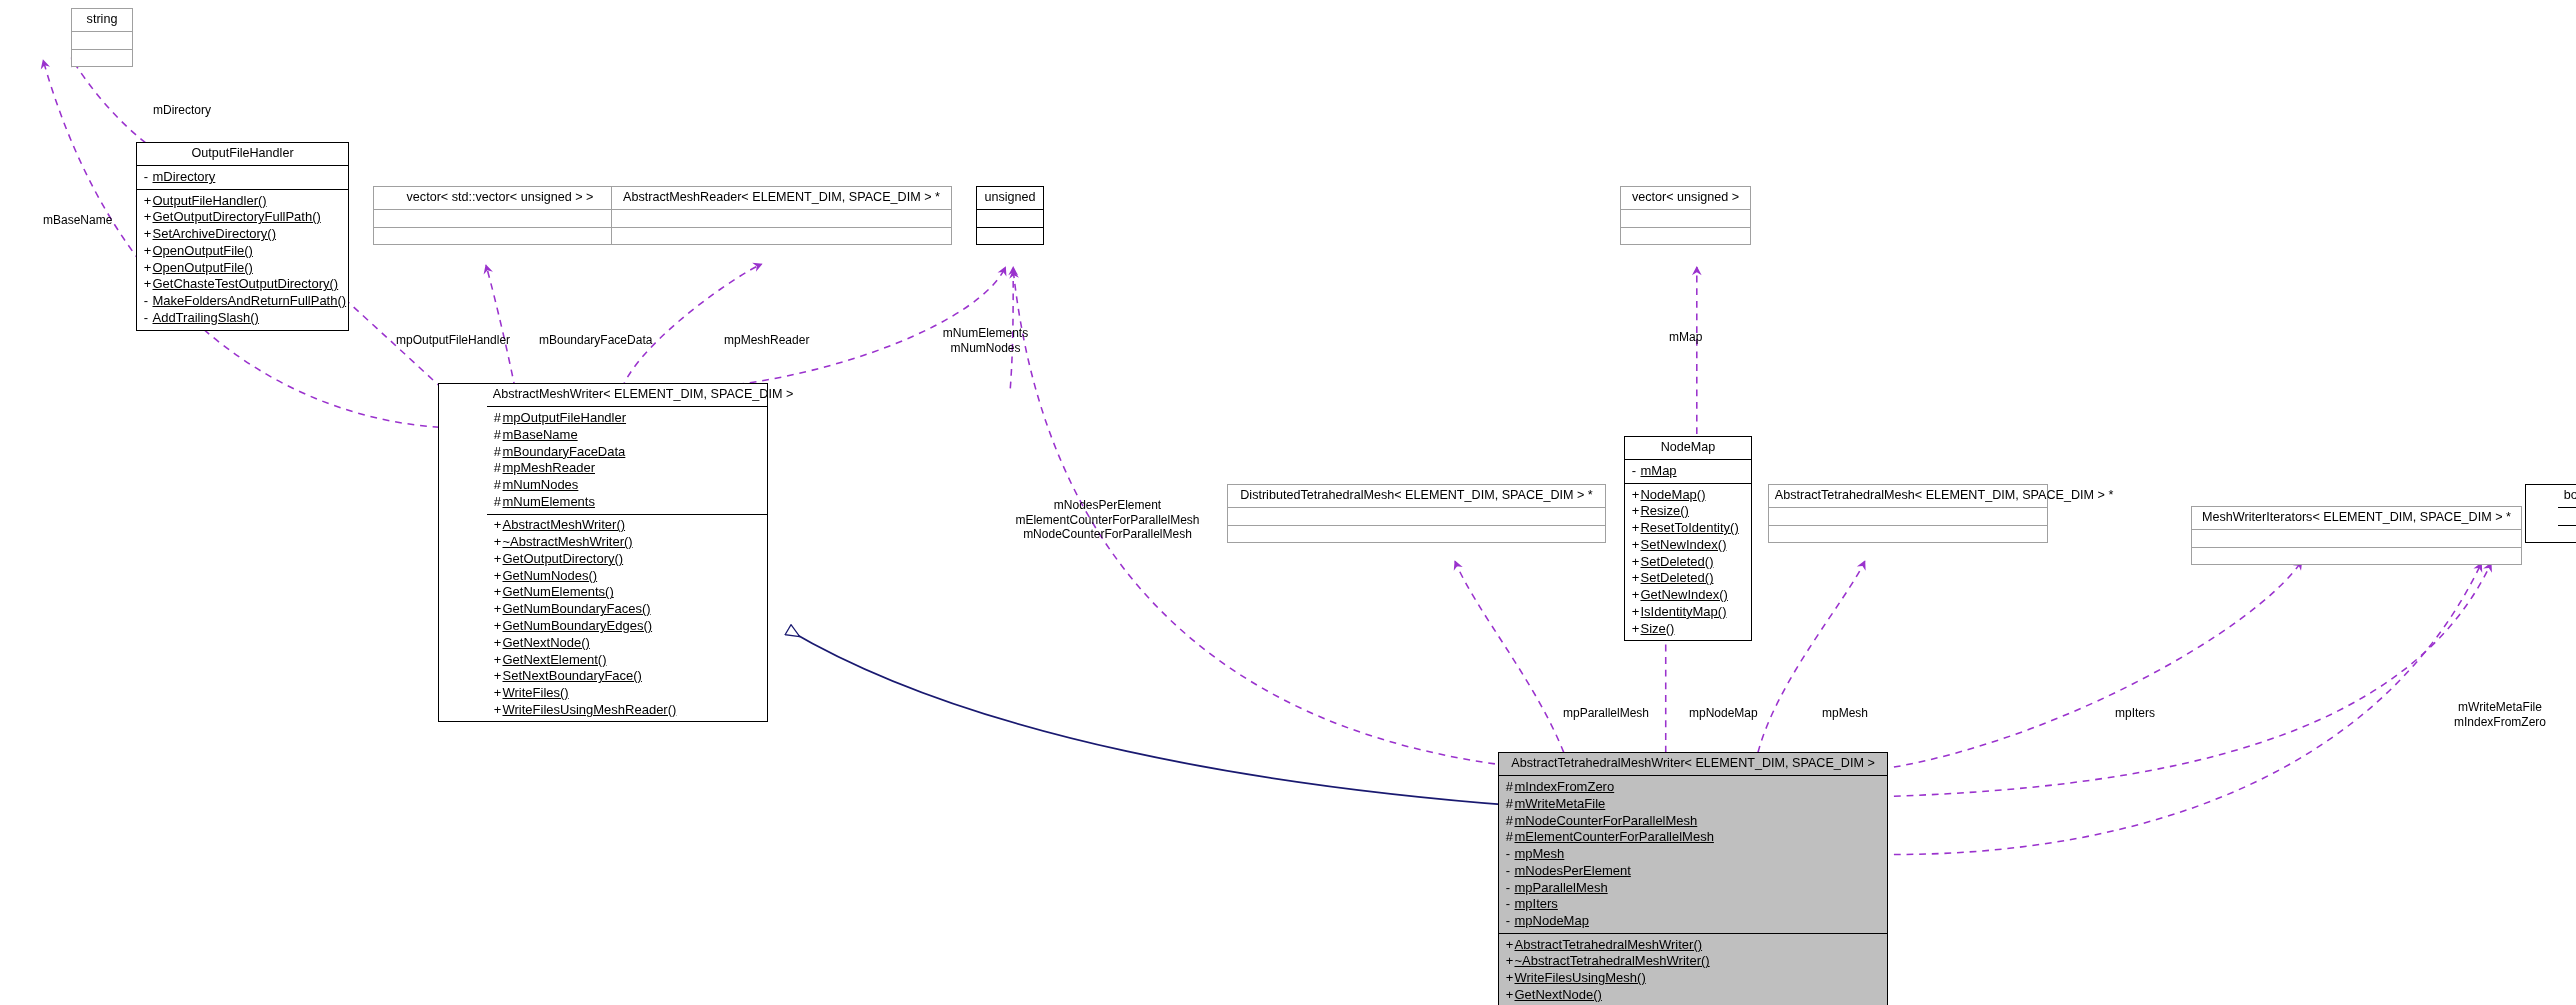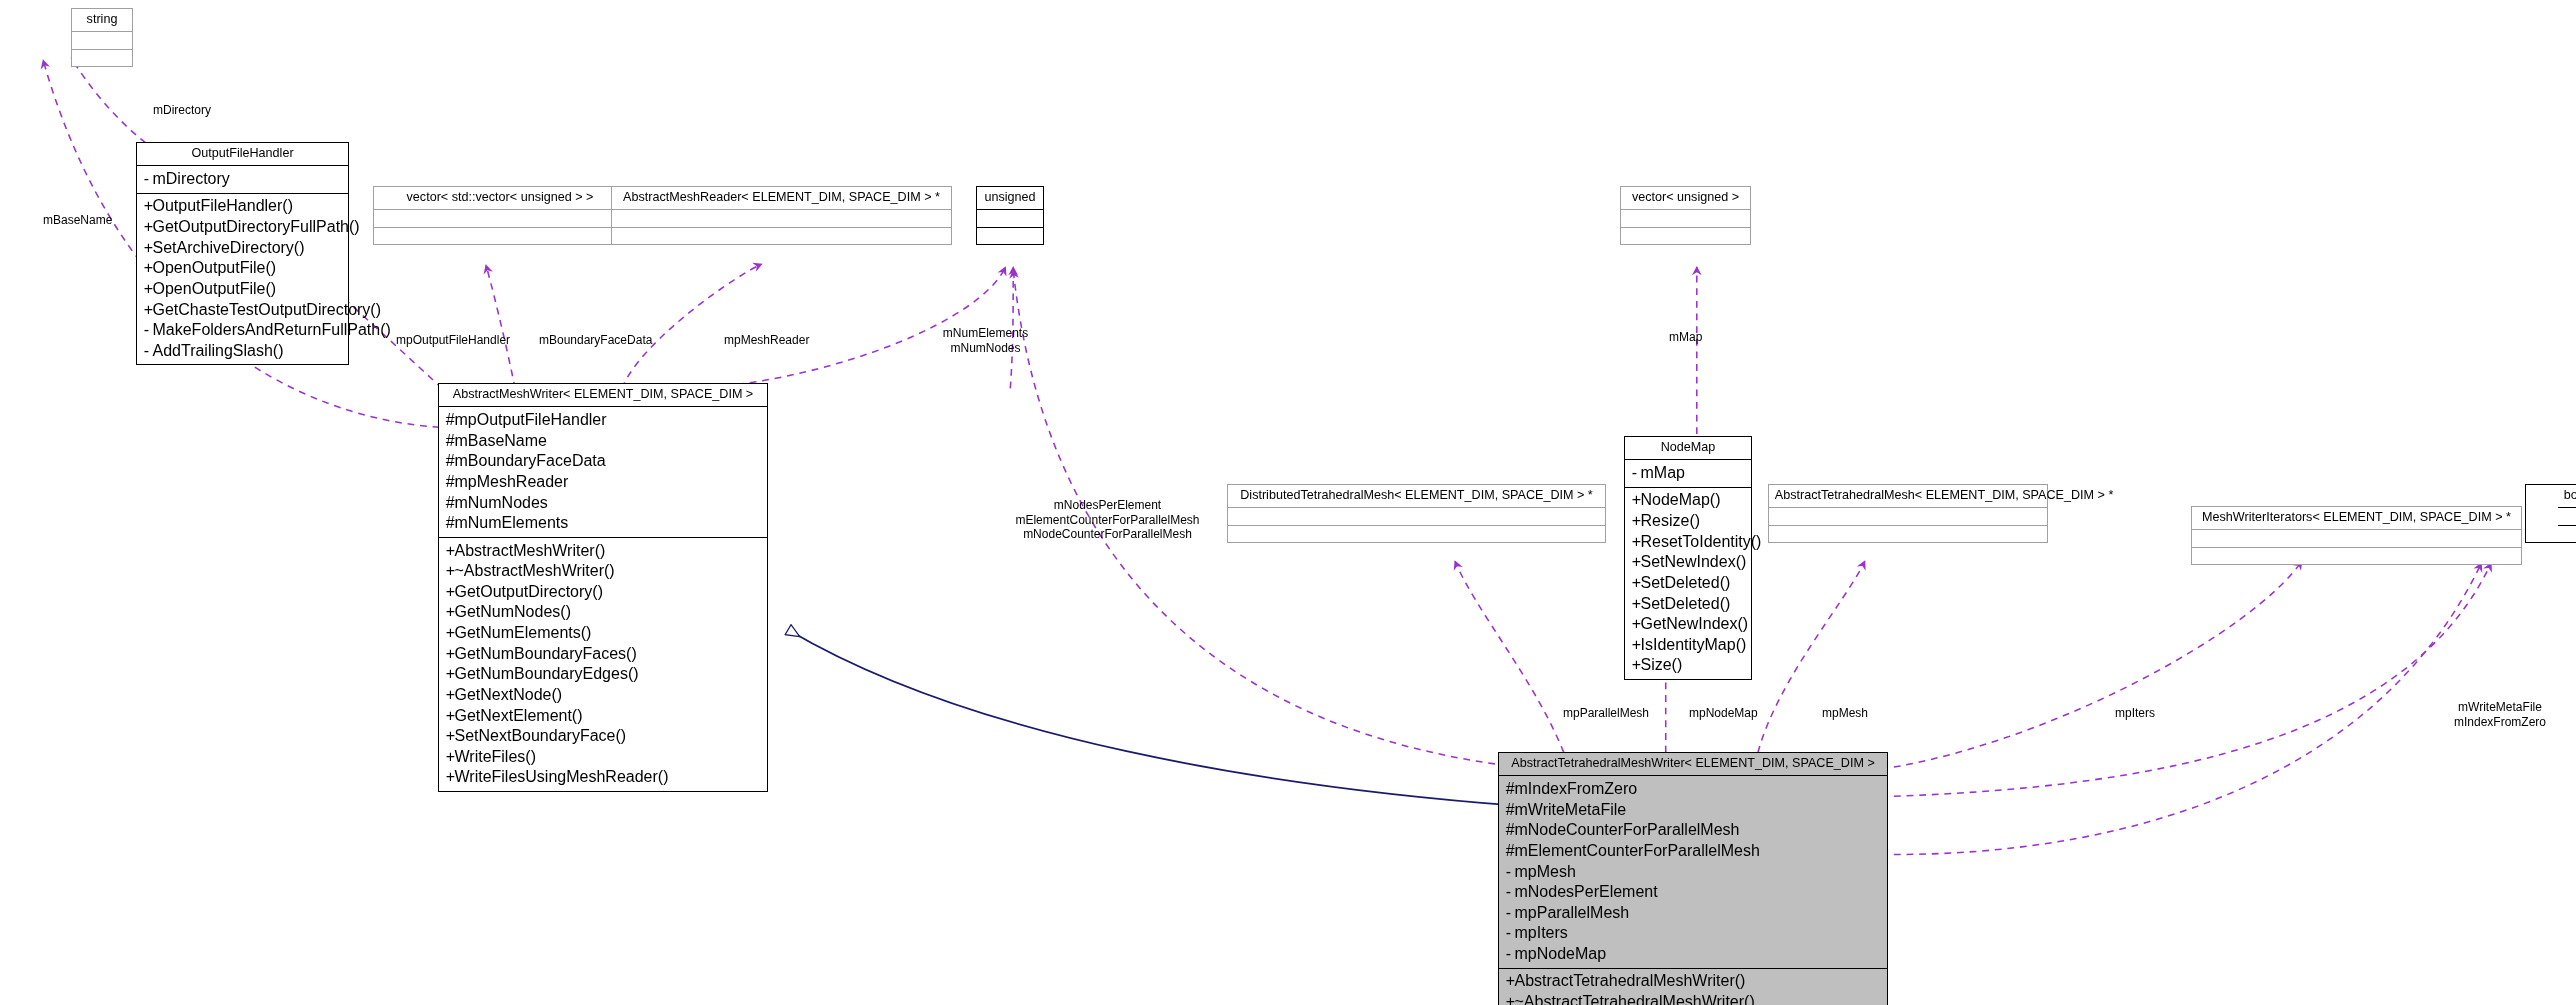--- a/index.html
+++ b/index.html
@@ -65,22 +65,23 @@
   .node .compartment.bordered-light {
     border-bottom: 1px solid #a0a0a0;
   }
   .node .compartment.empty {
     height: 16.5px;
     padding: 0;
   }
   .node .member {
     display: block;
     white-space: nowrap;
-    font-size: 16px;
+    font-size: 13px;
     line-height: 1.29;
+    text-decoration: underline;
   }
   .node .member .vis {
     display: inline-block;
     width: 8.7px;
   }
   
   .edge-label {
     position: absolute;
     font-size: 12px;
     line-height: 1.22;
@@ -181,21 +182,21 @@
     <div class="compartment empty bordered"></div>
     <div class="compartment empty"></div>
   </div>
 
   <div class="node" style="left:1620px; top:186px; width:131px;">
     <div class="title title-sep">vector&lt; unsigned &gt;</div>
     <div class="compartment empty bordered-light"></div>
     <div class="compartment empty"></div>
   </div>
 
-  <div class="node strong" style="left:438px; top:383px; width:330px;">
+  <div class="node strong" style="left:438px; top:383px; width:330px;padding-left:48px;">
     <div class="title">AbstractMeshWriter&lt; ELEMENT_DIM, SPACE_DIM &gt;</div>
     <div class="compartment bordered">
       <span class="member"><span class="vis">#</span><span>mpOutputFileHandler</span></span>
       <span class="member"><span class="vis">#</span><span>mBaseName</span></span>
       <span class="member"><span class="vis">#</span><span>mBoundaryFaceData</span></span>
       <span class="member"><span class="vis">#</span><span>mpMeshReader</span></span>
       <span class="member"><span class="vis">#</span><span>mNumNodes</span></span>
       <span class="member"><span class="vis">#</span><span>mNumElements</span></span>
     </div>
     <div class="compartment">

